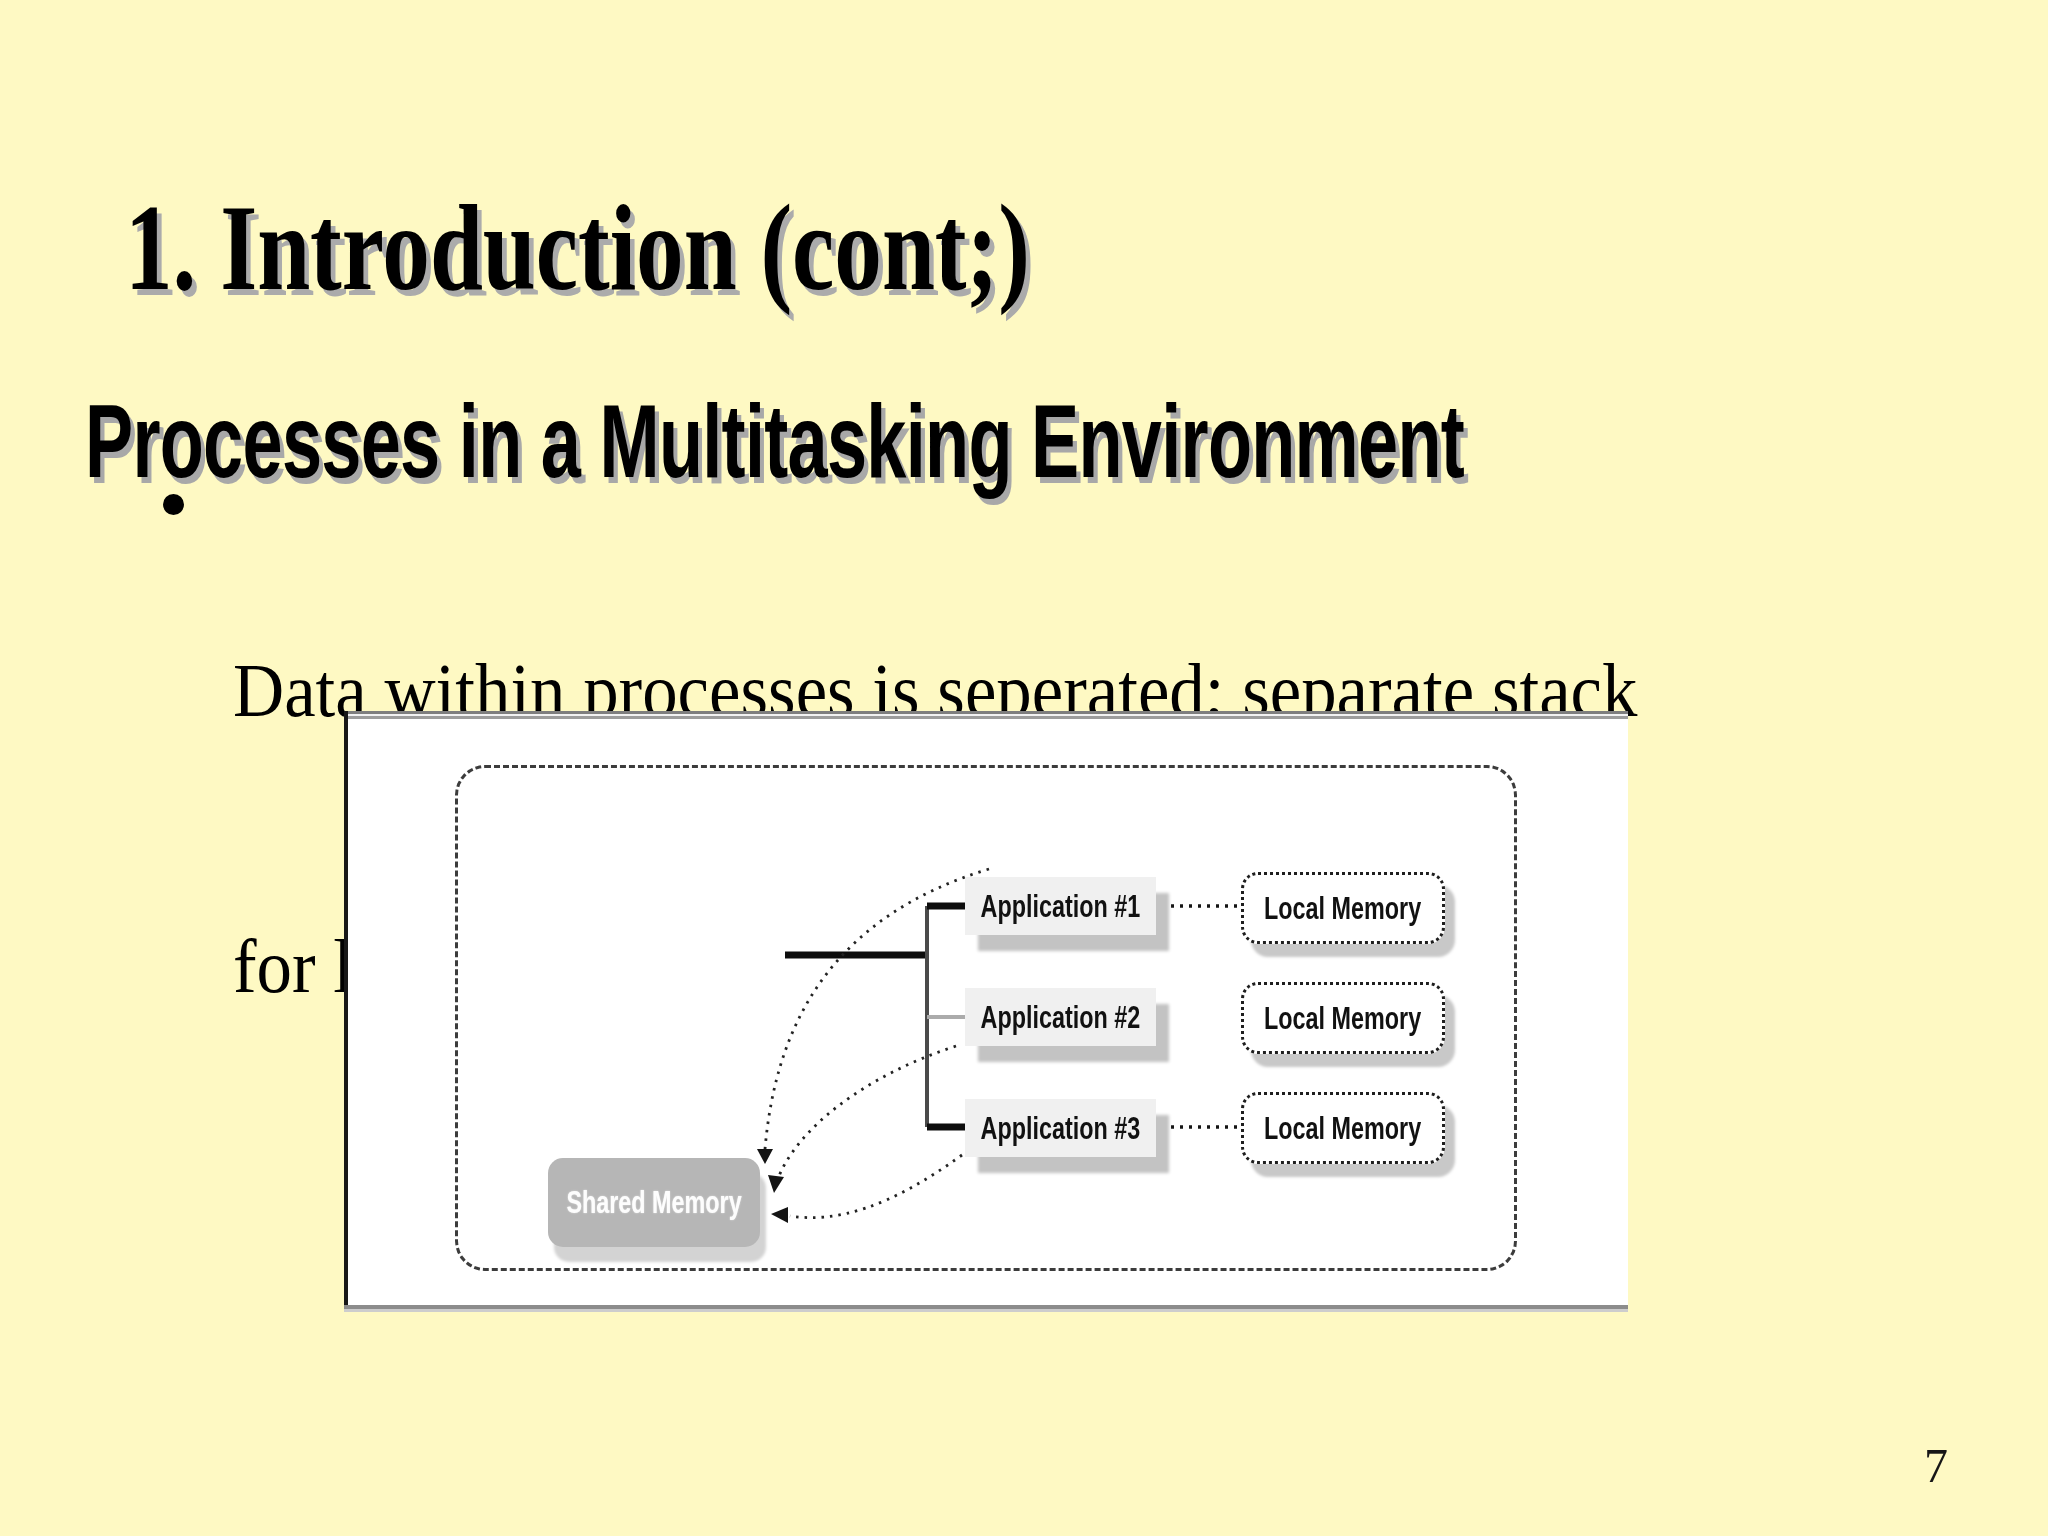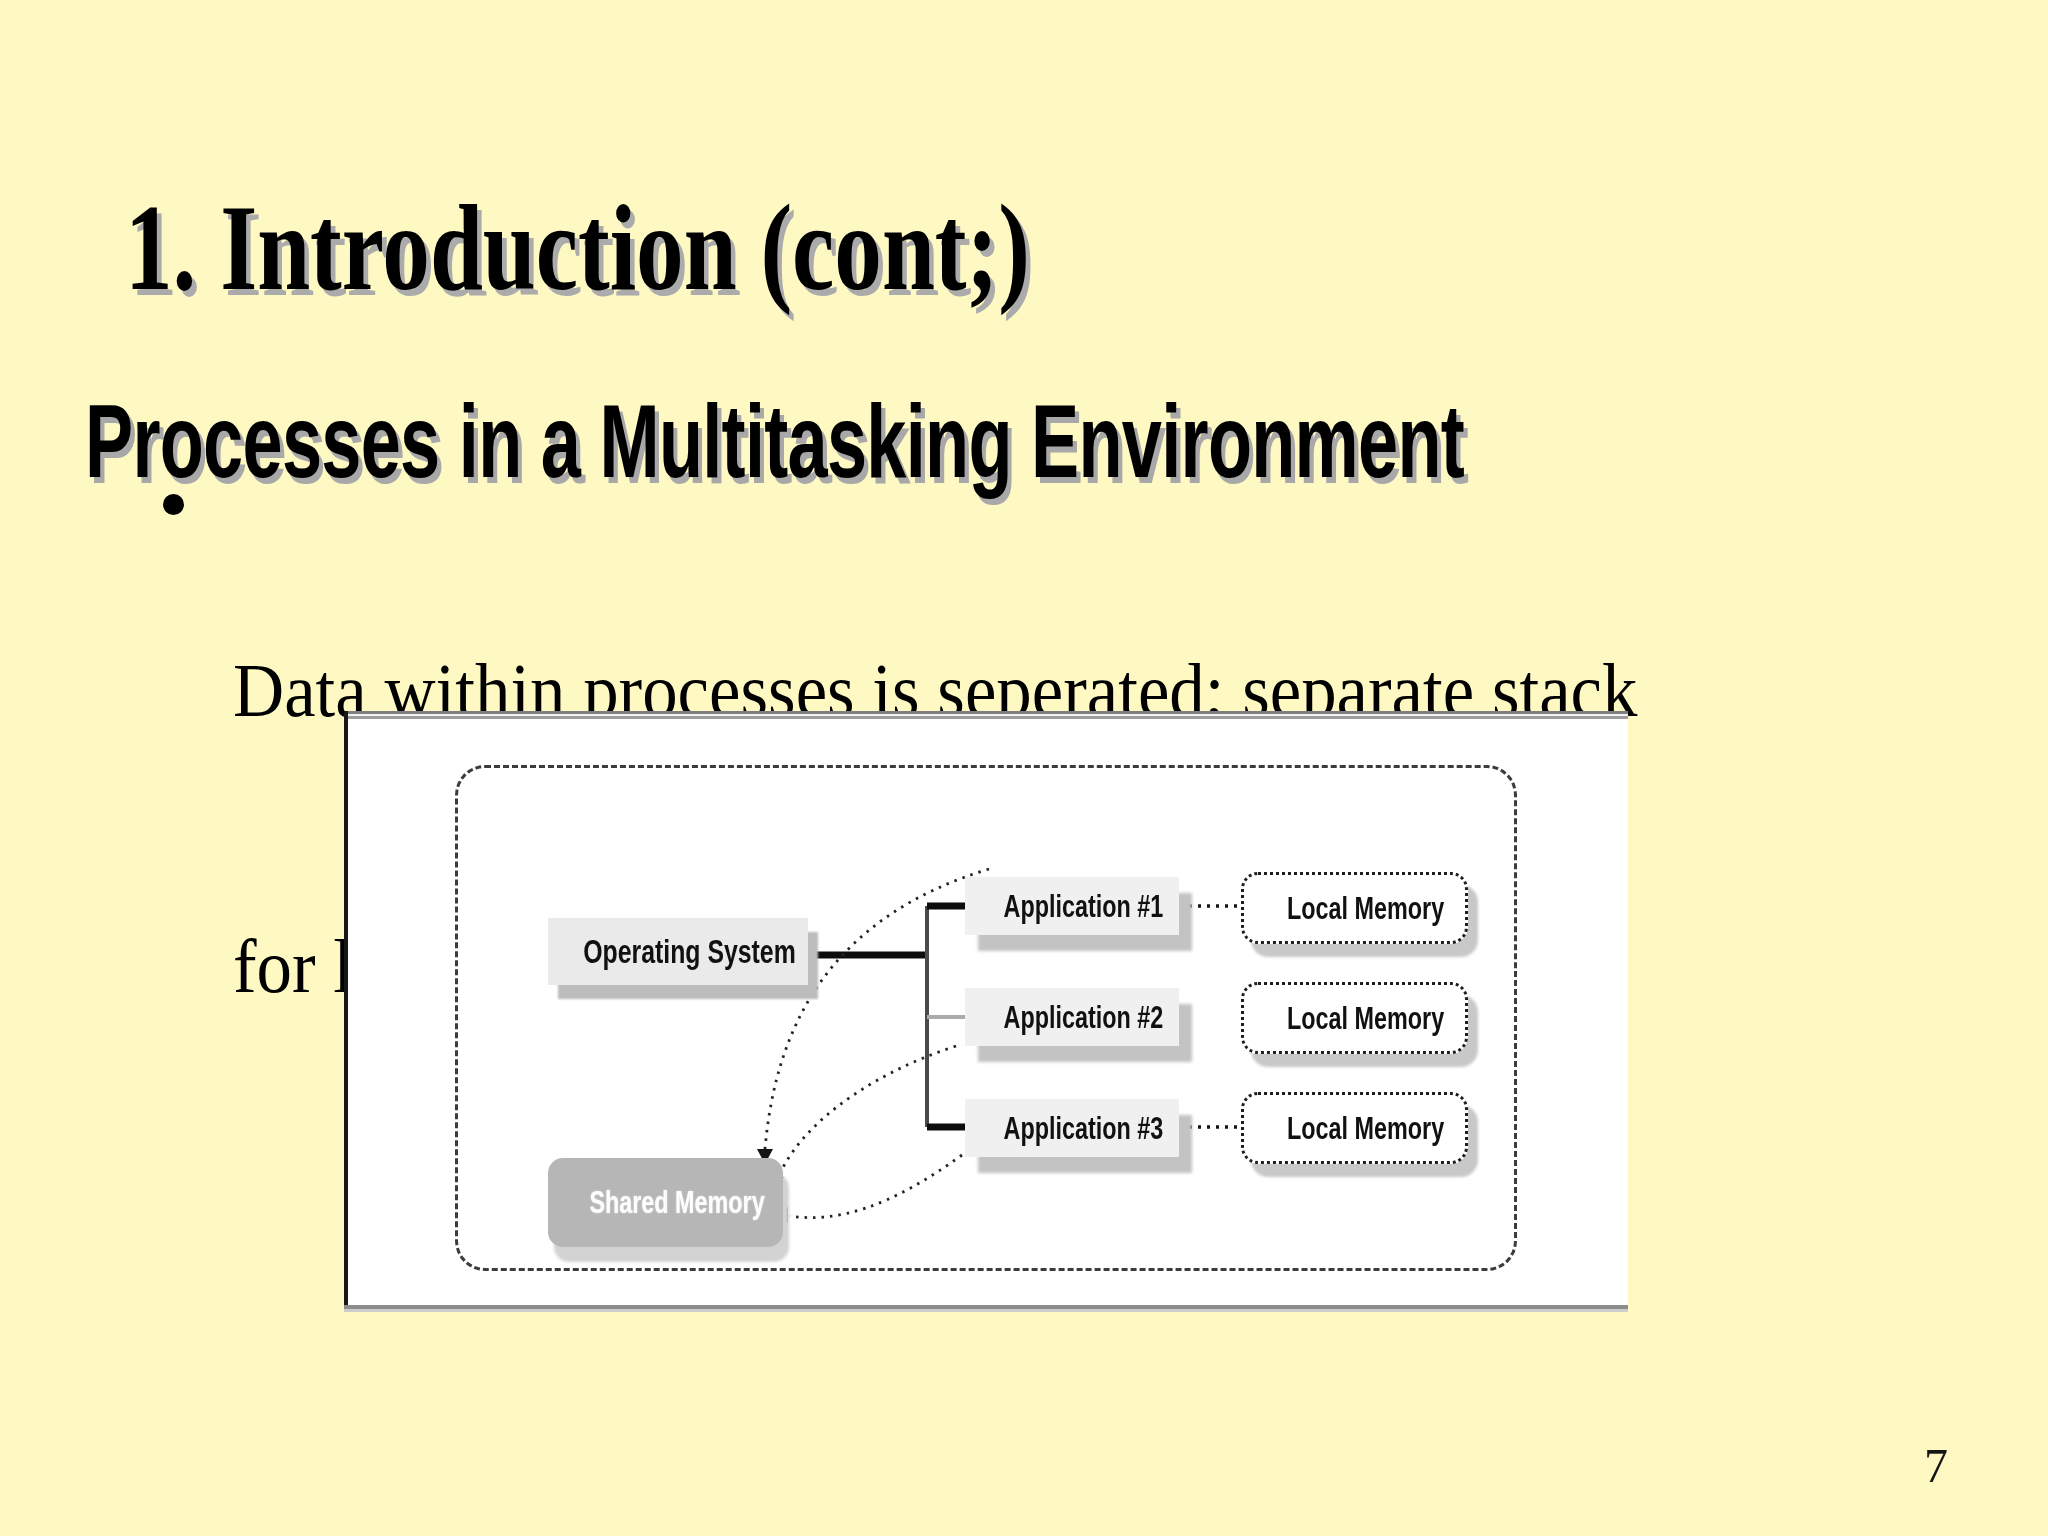--- a/index.html
+++ b/index.html
@@ -42,21 +42,20 @@
   }
   .fig-caption{
     position:absolute;left:146px;top:78px;font-family:"Liberation Sans",sans-serif;
     font-weight:bold;font-size:55px;color:#9e9e9e;white-space:nowrap;line-height:1;
   }
   .fig-caption .cond{display:inline-block;transform:scaleX(.61);transform-origin:0 50%;}
   .node{
     position:absolute;display:flex;align-items:center;justify-content:center;
     font-family:"Liberation Sans",sans-serif;font-weight:bold;color:#111;
     white-space:nowrap;
-    padding-left:23px;
   }
   .node .cond{display:inline-block;transform:scaleX(.73);transform-origin:50% 50%;}
   .node-os{left:204px;top:207px;width:237px;height:67px;background:#eaeaea;
     font-size:34px;box-shadow:10px 14px 2px #bcbcbc;}
   .node-app{left:621px;width:191px;height:58px;background:#f0f0f0;
     font-size:32px;box-shadow:13px 16px 3px #c3c3c3;}
   .app1{top:166px;} .app2{top:277px;} .app3{top:388px;text-align:right;}
   .node-lm{left:897px;width:198px;height:66px;background:#ffffff;
     border:3px dotted #1e1e1e;border-radius:17px;font-size:32px;
     box-shadow:10px 13px 3px #c8c8c8;}
@@ -108,23 +107,20 @@
 
       <path d="M 645 158 C 490 205 432 310 421 438" fill="none" stroke="#232323" stroke-width="2.8" stroke-dasharray="2.5 6"></path>
       <polygon points="413,438 429,438 421,453" fill="#141414"></polygon>
       <path d="M 612 335 C 520 365 452 418 433 470" fill="none" stroke="#232323" stroke-width="2.8" stroke-dasharray="2.5 6"></path>
       <polygon points="424,464 440,466 430,482" fill="#141414"></polygon>
       <path d="M 618 444 C 545 497 492 512 446 505" fill="none" stroke="#232323" stroke-width="2.8" stroke-dasharray="2.5 6"></path>
       <polygon points="444,496 444,512 427,503" fill="#141414"></polygon>
     </svg>
 
 
-    <div class="node node-os">
-        <span class="cond">Operating System</span>
-      </div>
 
     <div class="node node-app app1">
         <span class="cond">Application #1</span>
       </div>
     <div class="node node-app app2">
         <span class="cond">Application #2</span>
       </div>
     <div class="node node-app app3">
         <span class="cond">Application #3</span>
       </div>

